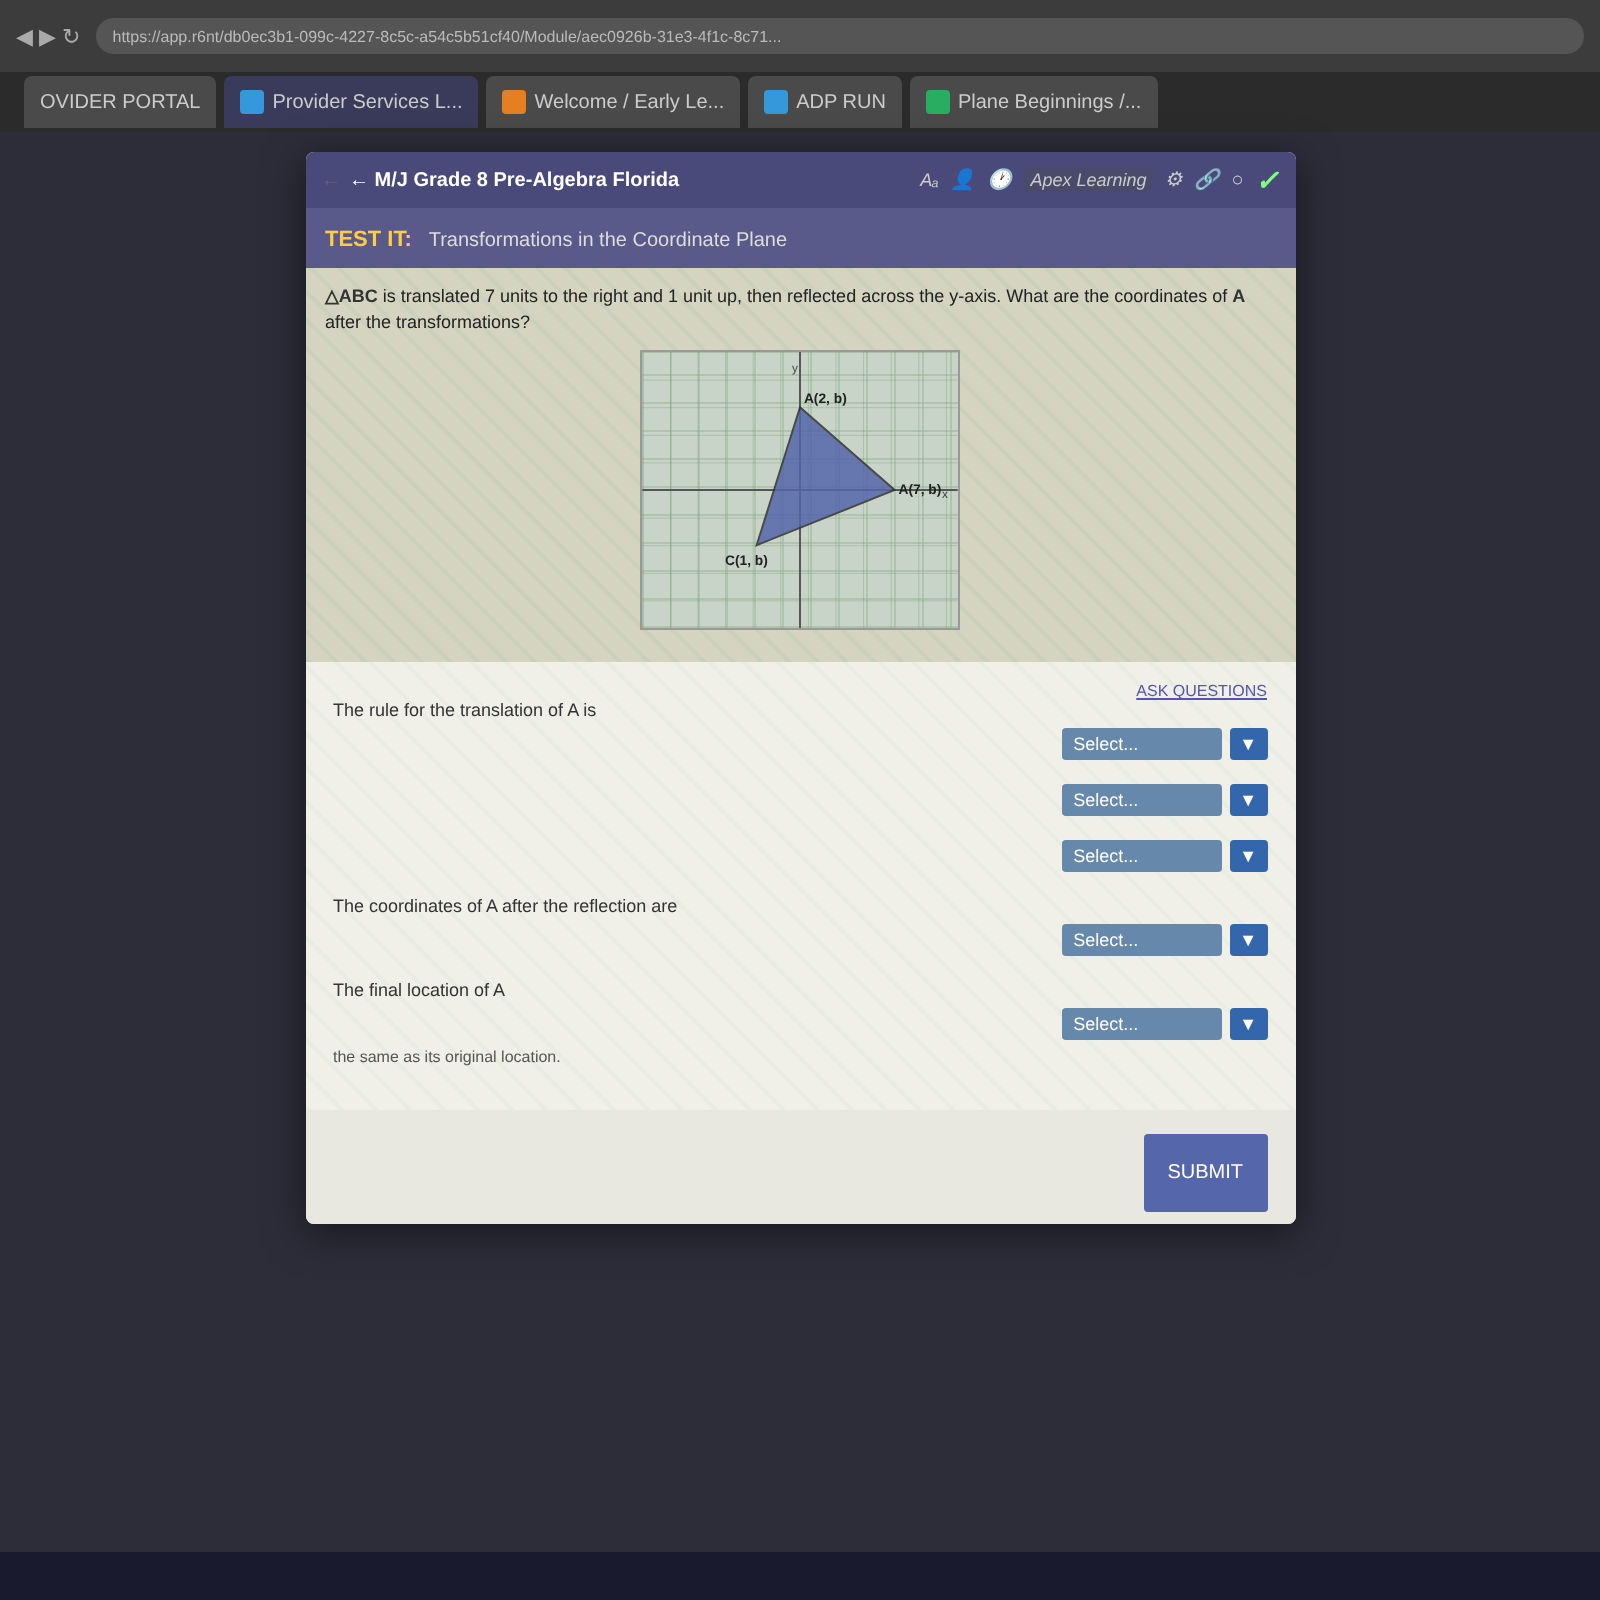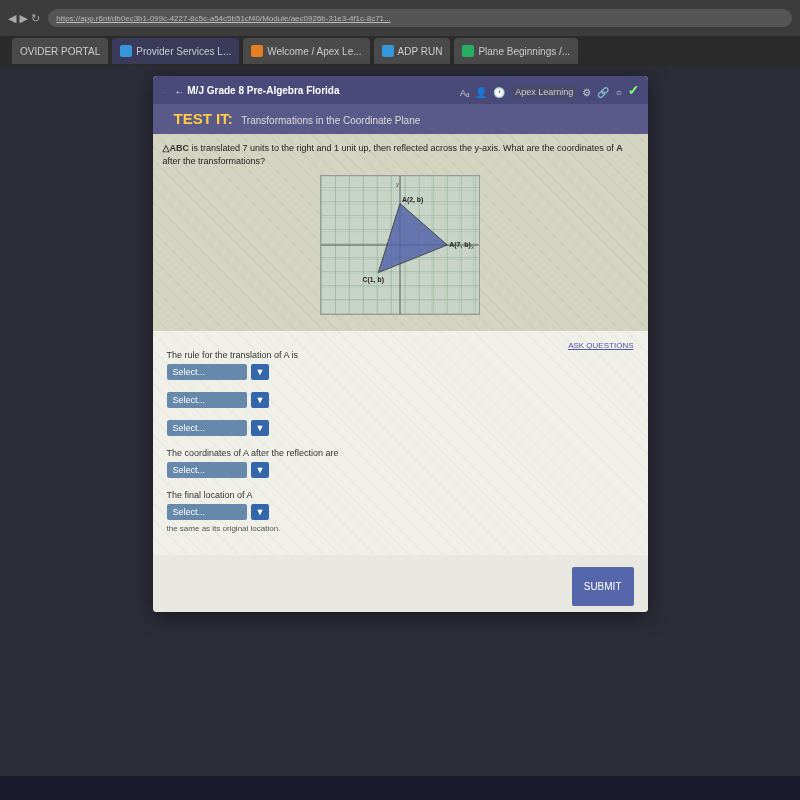--- a/index.html
+++ b/index.html
@@ -91,22 +91,23 @@
       align-items: center;
       gap: 4px;
     }
     .app-nav-title {
       color: #fff;
       font-size: 10px;
       font-weight: bold;
     }
     .app-nav-right {
       display: flex;
-      align-items: flex-end;
+      align-items: center;
       gap: 6px;
+      font-style: italic;
     }
     .nav-check {
       color: #7fff7f;
       font-size: 14px;
       font-weight: bold;
     }
 
     
     .test-header {
       background: #5a5a8a;
@@ -178,20 +179,21 @@
     }
     .question-row-label {
       font-size: 9px;
       color: #333;
       margin-bottom: 4px;
     }
     .dropdown-row {
       display: flex;
       align-items: center;
       gap: 4px;
+      justify-content: flex-end;
     }
     .dropdown-select {
       background: #6688aa;
       color: #fff;
       border: none;
       padding: 3px 6px;
       font-size: 9px;
       border-radius: 2px;
       min-width: 80px;
       cursor: pointer;
@@ -236,36 +238,36 @@
       font-size: 10px;
       cursor: pointer;
     }
   </style>
 </head>
 <body>
 
 <div class="browser-bar">
   <span style="color:#aaa;font-size:11px;">◀ ▶ ↻</span>
   <div style="flex:1;background:#555;border-radius:10px;height:18px;display:flex;align-items:center;padding:0 8px;">
-    <span style="color:#bbb;font-size:8px;overflow:hidden;white-space:nowrap;text-decoration:underline;">https://app.r6nt/db0ec3b1-099c-4227-8c5c-a54c5b51cf40/Module/aec0926b-31e3-4f1c-8c71...</span>
+    <span style="color:#bbb;font-size:8px;overflow:hidden;white-space:nowrap;">https://app.r6nt/db0ec3b1-099c-4227-8c5c-a54c5b51cf40/Module/aec0926b-31e3-4f1c-8c71...</span>
   </div>
 </div>
 
 <div class="tab-bar">
   <span style="color:#aaa;font-size:10px;margin-right:4px;"></span>
   <div class="tab">
     <span>OVIDER PORTAL</span>
   </div>
   <div class="tab" style="background:#3a3a5a;">
     <div class="tab-icon blue"></div>
     <span>Provider Services L...</span>
   </div>
   <div class="tab">
     <div class="tab-icon orange"></div>
-    <span>Welcome / Apex Le...</span>
+    <span>Welcome / Early Le...</span>
   </div>
   <div class="tab">
     <div class="tab-icon blue"></div>
     <span>ADP RUN</span>
   </div>
   <div class="tab">
     <div class="tab-icon green"></div>
     <span>Plane Beginnings /...</span>
   </div>
 </div>
@@ -285,21 +287,21 @@
         <span style="color:#ccc;font-size:9px;background:#4a4a6a;padding:1px 3px;border-radius:2px;">Apex Learning</span>
         <span style="color:#ccc;font-size:10px;">⚙</span>
         <span style="color:#ccc;font-size:10px;">🔗</span>
         <span style="color:#ccc;font-size:10px;">○</span>
         <span class="nav-check">✓</span>
       </div>
     </div>
 
     <div class="test-header">
       <div>
-        <span style="color:#ffcc44;font-size:15px;font-weight:bold;margin-left:11px;">TEST IT:</span>
+        <span style="color:#ffcc44;font-size:11px;font-weight:bold;">TEST IT:</span>
         <span style="color:#ddd;font-size:10px;margin-left:4px;">Transformations in the Coordinate Plane</span>
       </div>
     </div>
 
     <div class="question-area">
       <p class="question-text">
         <strong>△ABC</strong> is translated 7 units to the right and 1 unit up, then reflected across the y-axis. What are the coordinates of <strong>A</strong> after the transformations?
       </p>
 
       <div style="display:flex;justify-content:center;">

